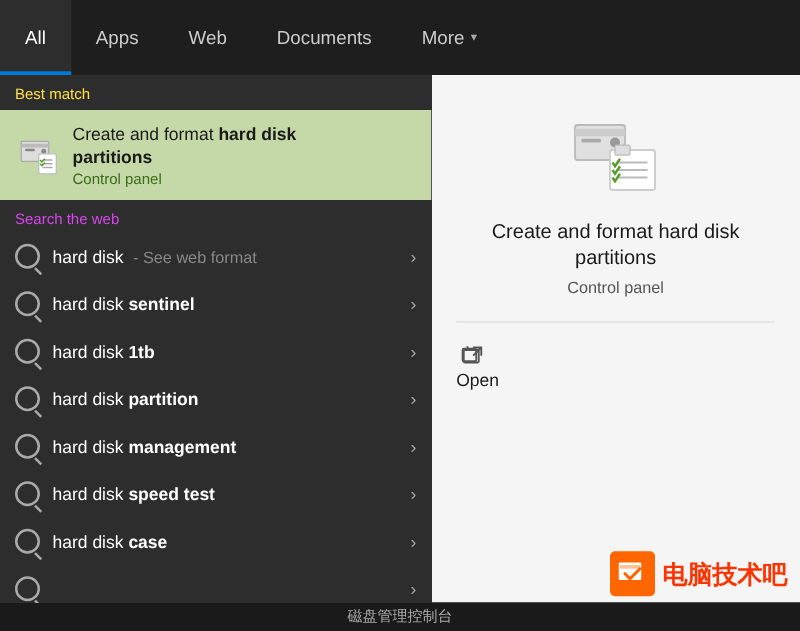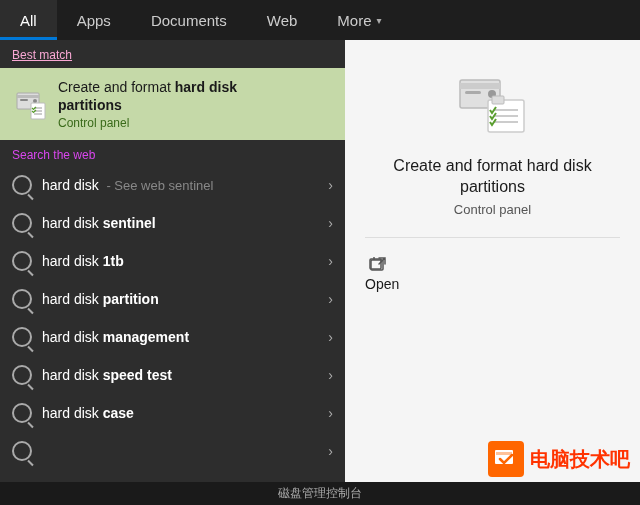--- a/index.html
+++ b/index.html
@@ -10,21 +10,21 @@
       font-family: 'Segoe UI', Arial, sans-serif;
       overflow: hidden;
       display: flex;
       flex-direction: column;
     }
 
     
     .top-nav {
       display: flex;
       background: #1e1e1e;
-      height: 40px;
+      height: 60px;
       align-items: center;
       padding: 0 0;
       flex-shrink: 0;
     }
     .nav-tab {
       color: #ccc;
       padding: 0 20px;
       height: 100%;
       display: flex;
       align-items: center;
@@ -62,25 +62,24 @@
     .left-panel {
       width: 345px;
       background: #2d2d2d;
       flex-shrink: 0;
       overflow-y: auto;
       overflow-x: hidden;
     }
 
     
     .section-label {
-      color: #f9a8d4;
+      color: #fde047;
       font-size: 12px;
       padding: 8px 12px 6px 12px;
       font-weight: 400;
-      text-decoration: underline;
     }
 
     .best-match-item {
       display: flex;
       align-items: center;
       padding: 10px 12px;
       background: #c5d9a8;
       cursor: pointer;
       min-height: 70px;
     }
@@ -282,24 +281,24 @@
 <body>
 
 <div class="top-nav">
   <div class="nav-tab active">
     <span>All</span>
   </div>
   <div class="nav-tab">
     <span>Apps</span>
   </div>
   <div class="nav-tab">
+    <span>Web</span>
+  </div>
+  <div class="nav-tab">
     <span>Documents</span>
-  </div>
-  <div class="nav-tab">
-    <span>Web</span>
   </div>
   <div class="nav-tab">
     <span>More</span>
     <span class="chevron">▾</span>
   </div>
 </div>
 
 <div class="main-content">
 
   <div class="left-panel">
@@ -331,21 +330,21 @@
         </div>
         <div class="best-match-subtitle">Control panel</div>
       </div>
     </div>
 
     <div class="search-web-label">Search the web</div>
 
     <div class="search-item">
       <span class="search-icon"></span>
       <span class="item-text">
-        <span>hard disk</span><span class="see-results"> - See web sentinel</span>
+        <span>hard disk</span><span class="see-results"> - See web format</span>
       </span>
       <span class="chevron-right">›</span>
     </div>
 
     <div class="search-item">
       <span class="search-icon"></span>
       <span class="item-text">
         hard disk <em>sentinel</em>
       </span>
       <span class="chevron-right">›</span>

